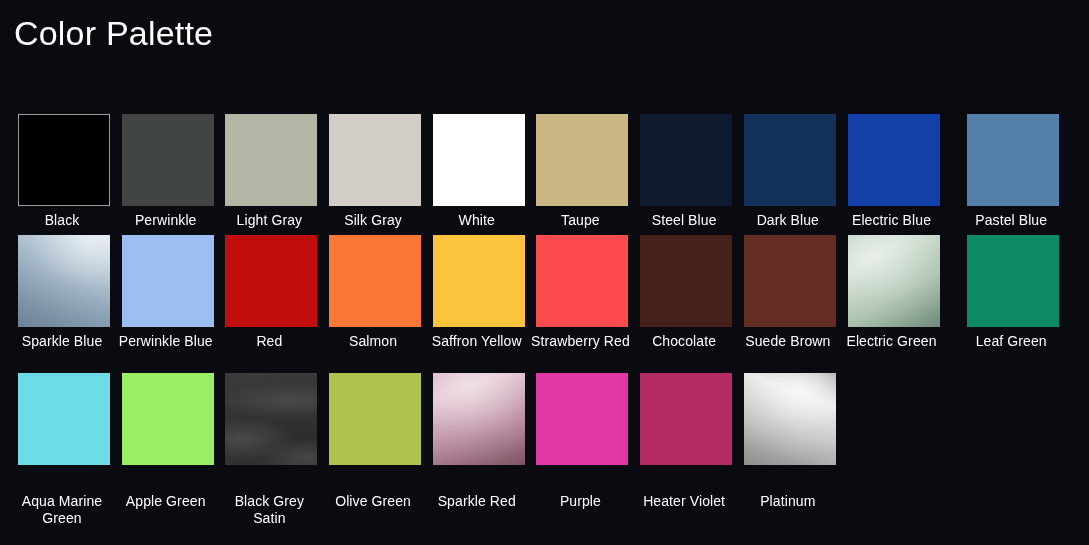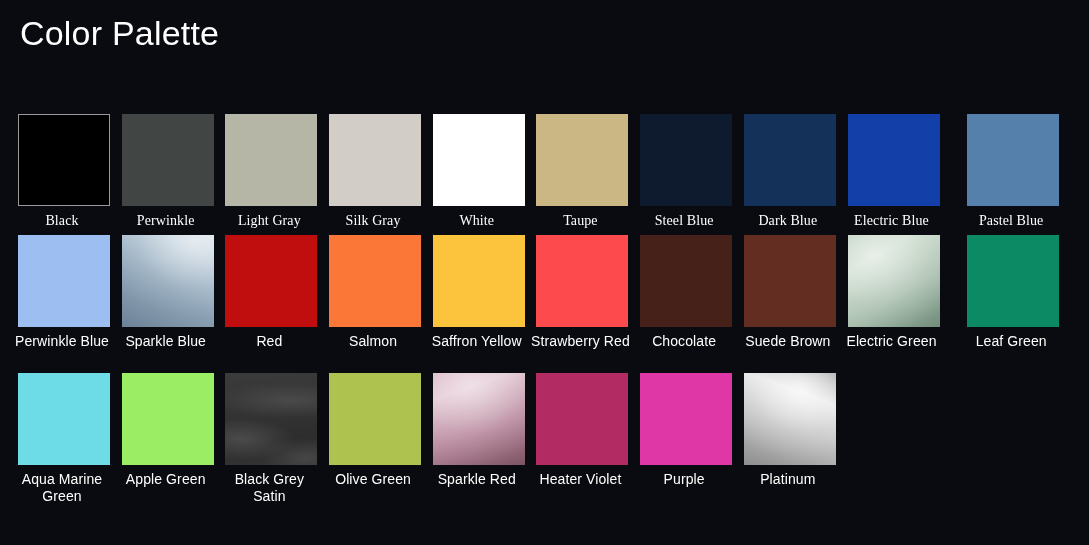--- a/index.html
+++ b/index.html
@@ -15,21 +15,21 @@
     color: #ffffff;
   }
   #page {
     position: relative;
     width: 1089px;
     height: 545px;
     background: #0a0b10;
   }
   #page-title {
     position: absolute;
-    left: 20px;
+    left: 14px;
     top: 10px;
     font-size: 34px;
     font-weight: 300;
     letter-spacing: 0.2px;
     color: #ffffff;
     line-height: 46px;
     white-space: nowrap;
   }
   #palette-grid {
     position: absolute;
@@ -61,23 +61,23 @@
     width: 100px;
     margin-left: -4px;
     text-align: center;
     font-size: 14px;
     line-height: 17px;
     color: #ffffff;
     font-weight: 400;
     padding-top: 6px;
     letter-spacing: 0.1px;
   }
-  .row-1 .swatch-label { height: 23px; font-family: Liberation Serif, serif; }
+  .row-1 .swatch-label { height: 23px; }
   .row-2 .swatch-label { height: 40px; }
-  .row-3 .swatch-label { height: 40px; }
+  .row-3 .swatch-label { height: 40px; margin-top: 22px; }
   .cell-empty .swatch { background: transparent; }
 
   
   .tex-sparkle-blue {
     background:
       radial-gradient(ellipse 150% 120% at 78% 8%, rgba(255,255,255,0.55) 0%, rgba(255,255,255,0.10) 42%, rgba(255,255,255,0) 70%),
       linear-gradient(205deg, #d2dfe8 0%, #aec1d0 28%, #8ea4b7 58%, #6d8296 100%);
   }
   .tex-sparkle-green {
     background:
@@ -147,28 +147,28 @@
           <div class="swatch" style="background: rgb(18, 63, 168);"></div>
           <div class="swatch-label">Electric Blue</div>
         </div>
         <div class="swatch-cell">
           <div class="swatch" style="background: rgb(85, 128, 171);"></div>
           <div class="swatch-label">Pastel Blue</div>
         </div>
       </div>
       <div class="palette-row row-2">
         <div class="swatch-cell">
+          <div class="swatch tex-sparkle-blue"></div>
+          <div class="swatch-label">Sparkle Blue</div>
+        </div>
+        <div class="swatch-cell">
           <div class="swatch" style="background: rgb(156, 190, 240);"></div>
           <div class="swatch-label">Perwinkle Blue</div>
         </div>
         <div class="swatch-cell">
-          <div class="swatch tex-sparkle-blue"></div>
-          <div class="swatch-label">Sparkle Blue</div>
-        </div>
-        <div class="swatch-cell">
           <div class="swatch" style="background: rgb(192, 13, 13);"></div>
           <div class="swatch-label">Red</div>
         </div>
         <div class="swatch-cell">
           <div class="swatch" style="background: rgb(251, 119, 55);"></div>
           <div class="swatch-label">Salmon</div>
         </div>
         <div class="swatch-cell">
           <div class="swatch" style="background: rgb(252, 196, 60);"></div>
           <div class="swatch-label">Saffron Yellow</div>
@@ -209,26 +209,26 @@
         </div>
         <div class="swatch-cell">
           <div class="swatch" style="background: rgb(174, 194, 79);"></div>
           <div class="swatch-label">Olive Green</div>
         </div>
         <div class="swatch-cell">
           <div class="swatch tex-sparkle-red"></div>
           <div class="swatch-label">Sparkle Red</div>
         </div>
         <div class="swatch-cell">
+          <div class="swatch" style="background: rgb(224, 55, 166);"></div>
+          <div class="swatch-label">Purple</div>
+        </div>
+        <div class="swatch-cell">
           <div class="swatch" style="background: rgb(179, 43, 99);"></div>
           <div class="swatch-label">Heater Violet</div>
-        </div>
-        <div class="swatch-cell">
-          <div class="swatch" style="background: rgb(224, 55, 166);"></div>
-          <div class="swatch-label">Purple</div>
         </div>
         <div class="swatch-cell">
           <div class="swatch tex-platinum"></div>
           <div class="swatch-label">Platinum</div>
         </div>
         <div class="swatch-cell cell-empty">
           <div class="swatch" style="background: transparent;"></div>
           <div class="swatch-label"></div>
         </div>
       </div>

